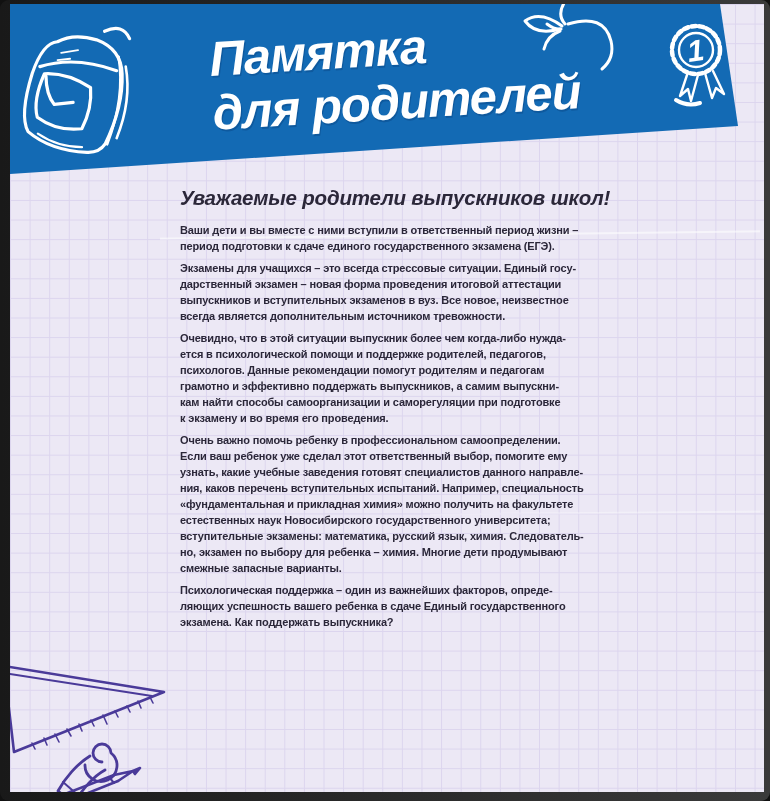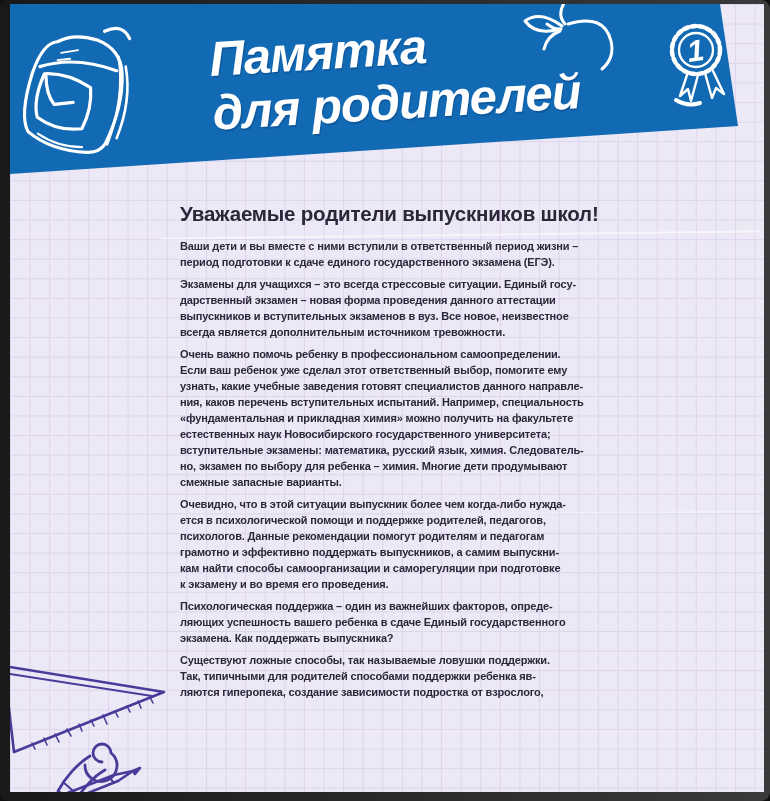--- a/index.html
+++ b/index.html
@@ -51,23 +51,23 @@
   .medal-number{
     fill:var(--white,#fff);stroke:none;
     font-family:"Liberation Sans",sans-serif;
     font-size:30px;font-weight:bold;font-style:italic;
   }
   .content{
     position:absolute;left:170px;top:182px;width:566px;
     color:var(--ink,#2B2739);
   }
   .content h1{
-    margin:16px 0 12px 0;
+    margin:0 0 12px 0;
     font-size:20.5px;line-height:24px;
-    font-weight:bold;letter-spacing:-.2px;
+    font-weight:bold;font-style:italic;letter-spacing:-.2px;
   }
   .content p{
     margin:0 0 6px 0;
     font-size:11px;line-height:16px;
     font-weight:bold;letter-spacing:-.15px;
     white-space:pre-line;
   }
 </style>
 </head>
 <body>
@@ -153,40 +153,37 @@
         <path d="M59,15 L64,21" stroke-width="2"></path>
         <path d="M83,9 l7,-3 l-5,6 z" fill="#4A3A99"></path>
       </g>
     </svg>
 
     <div class="content">
       <h1>Уважаемые родители выпускников школ!</h1>
       <p>Ваши дети и вы вместе с ними вступили в ответственный период жизни –
 период подготовки к сдаче единого государственного экзамена (ЕГЭ).</p>
       <p>Экзамены для учащихся – это всегда стрессовые ситуации. Единый госу-
-дарственный экзамен – новая форма проведения данного аттестации
+дарственный экзамен – новая форма проведения итоговой аттестации
 выпускников и вступительных экзаменов в вуз. Все новое, неизвестное
 всегда является дополнительным источником тревожности.</p>
+      <p>Очевидно, что в этой ситуации выпускник более чем когда-либо нужда-
+ется в психологической помощи и поддержке родителей, педагогов,
+психологов. Данные рекомендации помогут родителям и педагогам
+грамотно и эффективно поддержать выпускников, а самим выпускни-
+кам найти способы самоорганизации и саморегуляции при подготовке
+к экзамену и во время его проведения.</p>
       <p>Очень важно помочь ребенку в профессиональном самоопределении.
 Если ваш ребенок уже сделал этот ответственный выбор, помогите ему
 узнать, какие учебные заведения готовят специалистов данного направле-
 ния, каков перечень вступительных испытаний. Например, специальность
 «фундаментальная и прикладная химия» можно получить на факультете
 естественных наук Новосибирского государственного университета;
 вступительные экзамены: математика, русский язык, химия. Следователь-
 но, экзамен по выбору для ребенка – химия. Многие дети продумывают
 смежные запасные варианты.</p>
-      <p>Очевидно, что в этой ситуации выпускник более чем когда-либо нужда-
-ется в психологической помощи и поддержке родителей, педагогов,
-психологов. Данные рекомендации помогут родителям и педагогам
-грамотно и эффективно поддержать выпускников, а самим выпускни-
-кам найти способы самоорганизации и саморегуляции при подготовке
-к экзамену и во время его проведения.</p>
       <p>Психологическая поддержка – один из важнейших факторов, опреде-
 ляющих успешность вашего ребенка в сдаче Единый государственного
 экзамена. Как поддержать выпускника?</p>
-      <p>Существуют ложные способы, так называемые ловушки поддержки.
-Так, типичными для родителей способами поддержки ребенка яв-
-ляются гиперопека, создание зависимости подростка от взрослого,</p>
     </div>
 
   </div>
 </div>
 
 </body></html>

